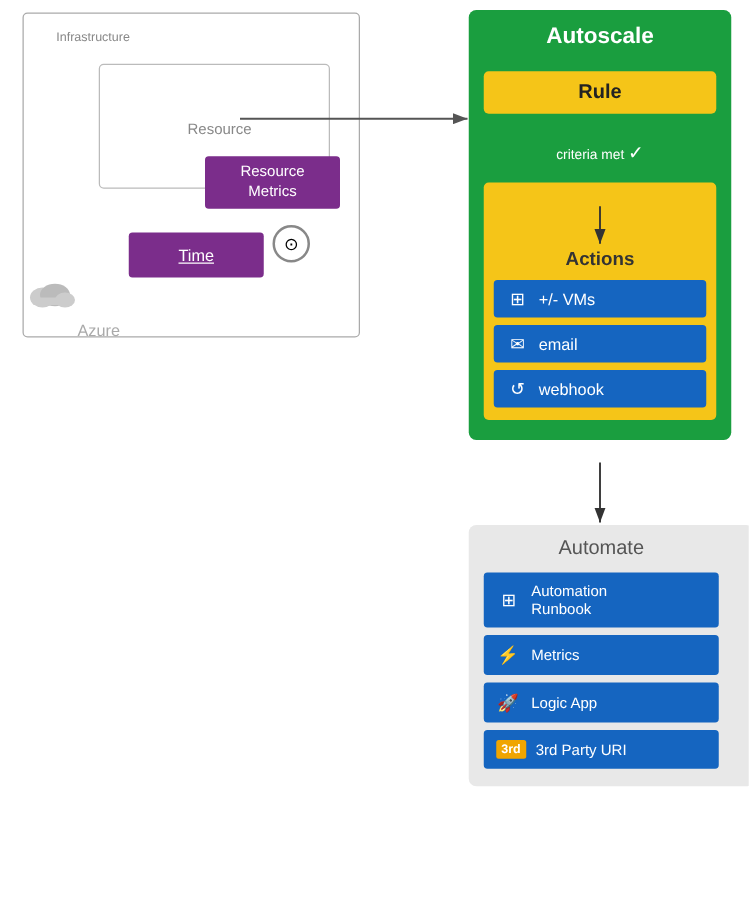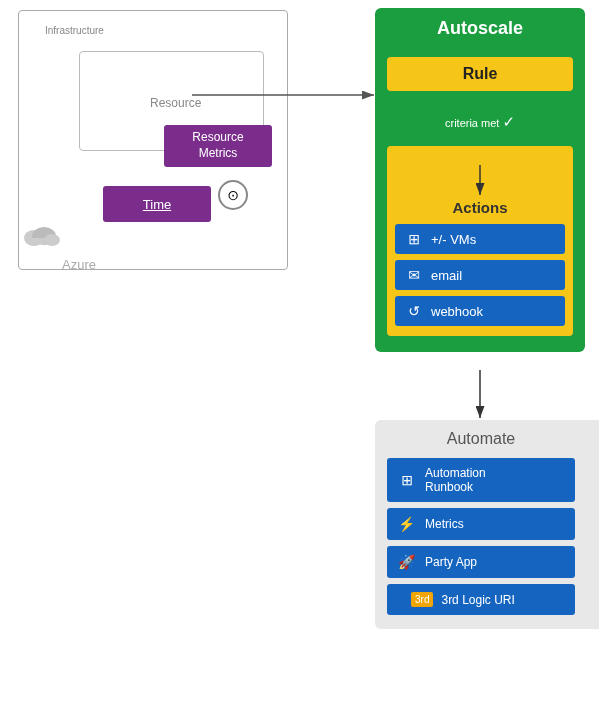--- a/index.html
+++ b/index.html
@@ -213,27 +213,26 @@
     }
     .automate-btn:last-child { margin-bottom: 0; }
     .automate-icon {
       font-size: 14px;
       min-width: 20px;
       text-align: center;
     }
     .third-party-badge {
       background: #f0a500;
       color: #fff;
-      font-weight: normal;
+      font-weight: bold;
       font-size: 10px;
       padding: 2px 4px;
       border-radius: 2px;
       min-width: 20px;
       text-align: center;
-      margin-left: 14px;
     }
 
     
     .arrows-svg {
       position: absolute;
       top: 0;
       left: 0;
       width: 599px;
       height: 723px;
       pointer-events: none;
@@ -301,25 +300,25 @@
   <div class="automate-btn">
     <span class="automate-icon">⊞</span>
     <span>Automation<br>Runbook</span>
   </div>
   <div class="automate-btn">
     <span class="automate-icon">⚡</span>
     <span>Metrics</span>
   </div>
   <div class="automate-btn">
     <span class="automate-icon">🚀</span>
-    <span>Party App</span>
+    <span>Logic App</span>
   </div>
   <div class="automate-btn">
     <span class="third-party-badge">3rd</span>
-    <span>3rd Logic URI</span>
+    <span>3rd Party URI</span>
   </div>
 </div>
 
 <svg class="arrows-svg">
   <defs>
     <marker id="arrowhead" markerWidth="8" markerHeight="6" refX="8" refY="3" orient="auto">
       <polygon points="0 0, 8 3, 0 6" fill="#555"></polygon>
     </marker>
     <marker id="arrowhead-dark" markerWidth="8" markerHeight="6" refX="8" refY="3" orient="auto">
       <polygon points="0 0, 8 3, 0 6" fill="#333"></polygon>

